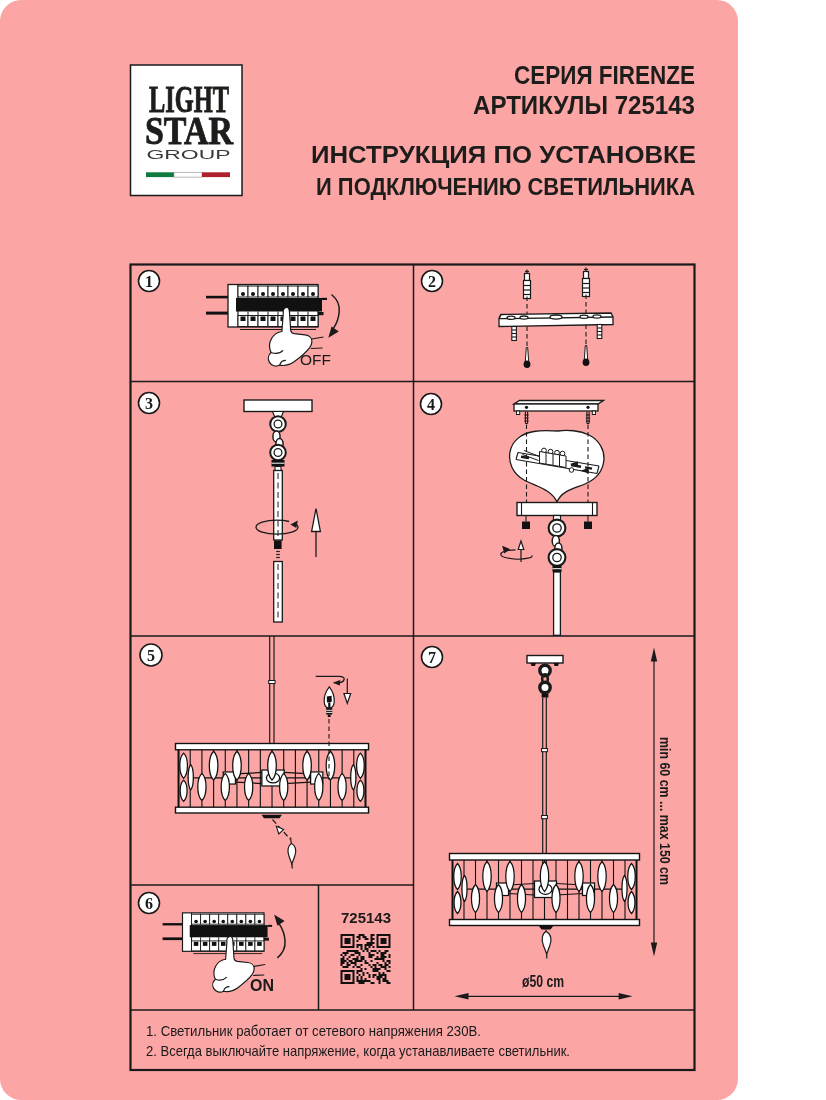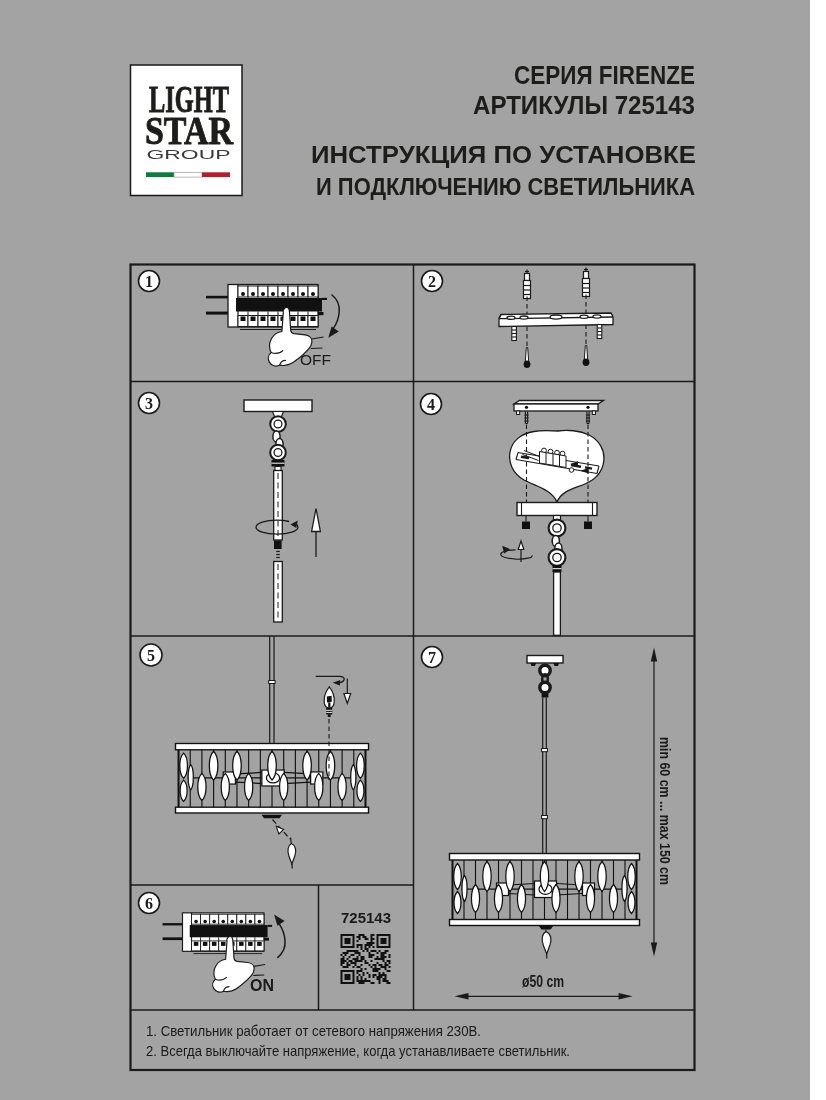--- a/index.html
+++ b/index.html
@@ -1,16 +1,16 @@
 <!DOCTYPE html>
 <html><head>
 <meta charset="utf-8">
 <style>
 html,body{margin:0;padding:0;background:#fff;}
-#page{position:relative;width:810px;height:1100px;background:#a3a3a3;overflow:hidden;}
+#page{position:relative;width:738px;height:1100px;background:#fca5a5;overflow:hidden;border-radius:21px;}
 svg text{font-family:"Liberation Sans",sans-serif;}
 </style>
 </head>
 <body>
 <div id="page">
 <svg width="826" height="1100" viewBox="0 0 826 1100" fill="none" stroke="none">
 <defs>
 <g id="drum" stroke="#111" stroke-width="1.25">
   <rect x="0" y="0" width="190" height="6.5" fill="#fff" stroke-width="1.4"></rect>
   <rect x="0" y="66" width="190" height="6" fill="#fff" stroke-width="1.4"></rect>

